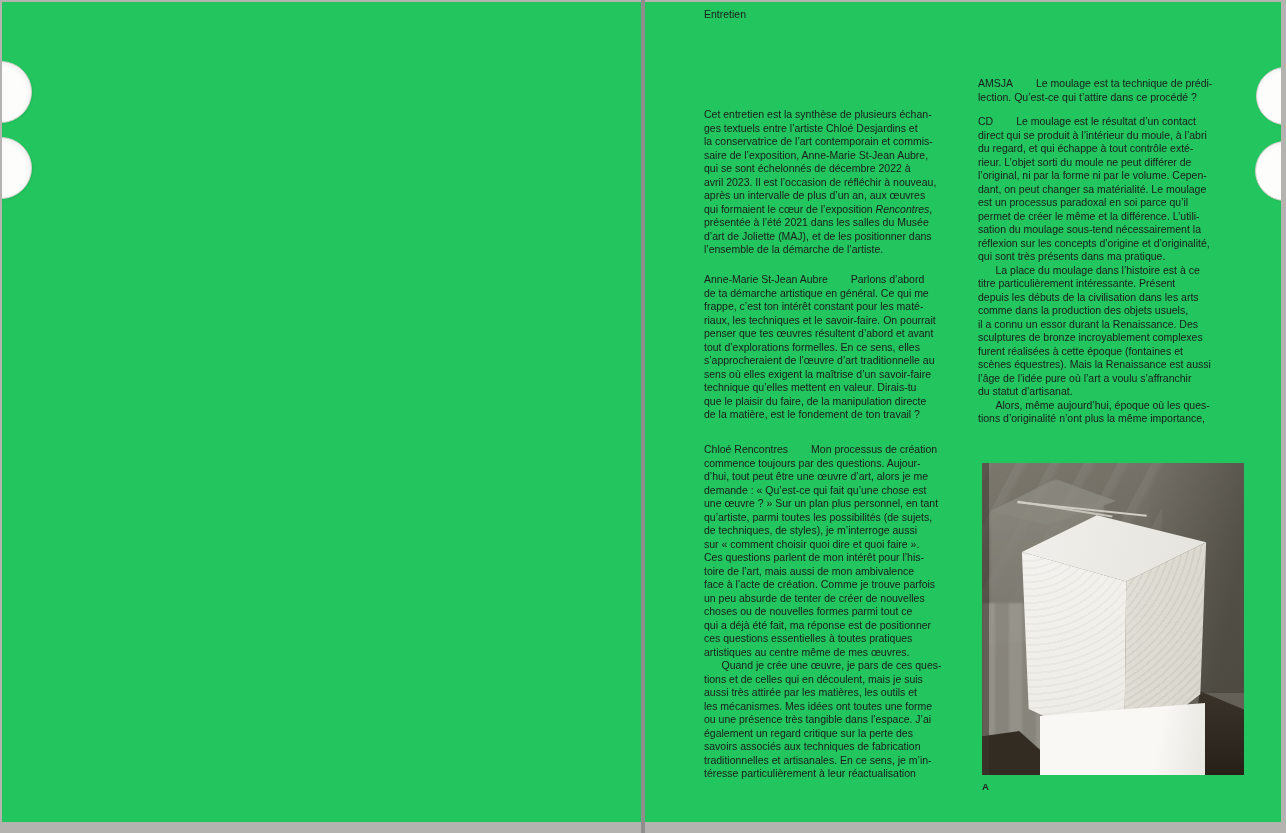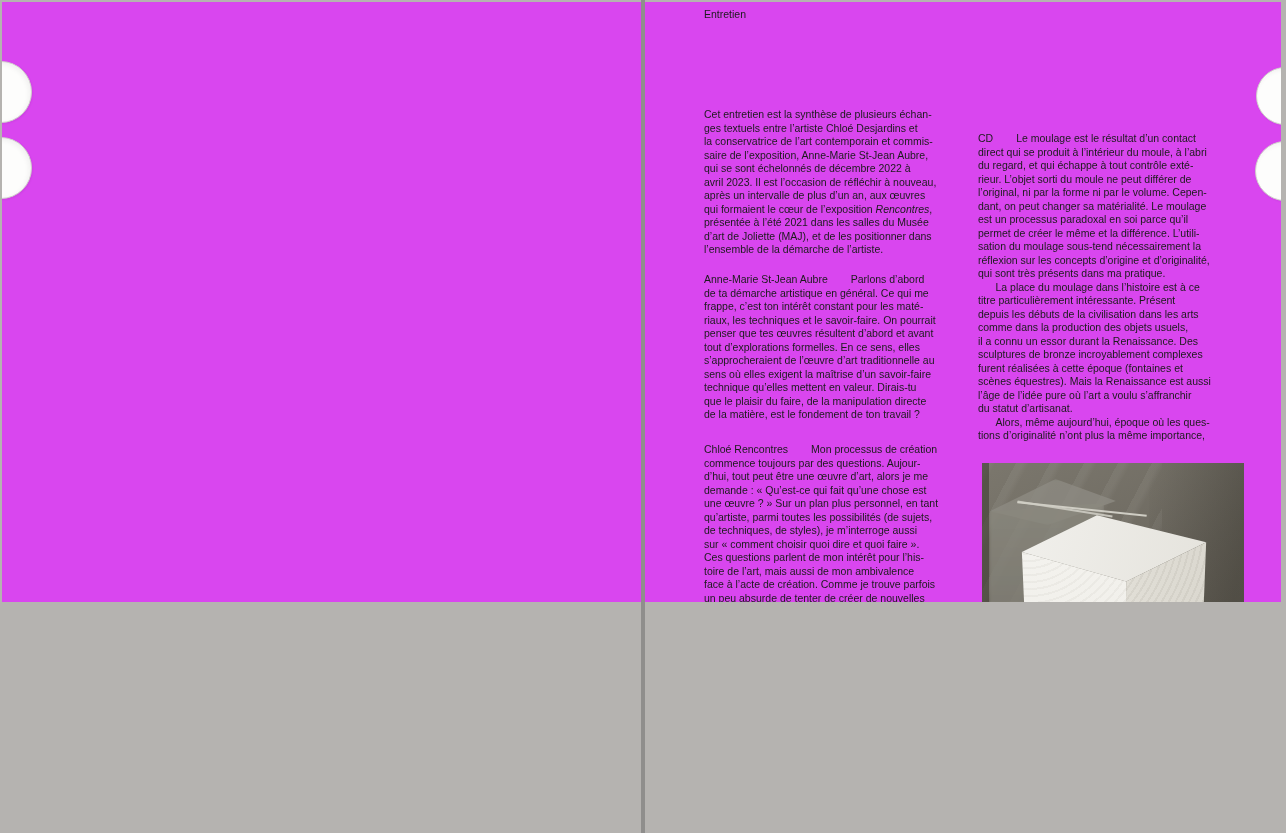--- a/index.html
+++ b/index.html
@@ -3,21 +3,21 @@
 <meta charset="utf-8">
 <style>
   * { margin:0; padding:0; box-sizing:border-box; }
   html,body { width:1286px; height:833px; overflow:hidden; }
   body {
     background:#b5b3b0;
     font-family:"Liberation Sans","DejaVu Sans",sans-serif;
     position:relative;
   }
   .page {
-    position:absolute; top:2px; height:600px; background:#d946ef;
+    position:absolute; top:2px; height:820px; background:#22c55e;
     overflow:hidden;
   }
   .page-left  { left:2px;   width:639px; }
   .page-right { left:645px; width:636px; }
   .gutter { position:absolute; left:641px; top:0; width:4px; height:833px; background:#8f8e8c; }
 
   
   .die-cut {
     position:absolute; border-radius:50%;
     background:#fdfdfc; border:1px solid #d0cecb;
@@ -38,21 +38,21 @@
     font-size:10.5px; line-height:13.5px; color:#1b1b1b;
     white-space:pre-wrap;
   }
   .c1 { left:59px; }
   .c2 { left:333px; }
   .c1-intro  { top:106px; }
   .c1-q      { top:271px; }
   .c1-a      { top:441px; }
   .c2-cont   { top:6px;   }
   .c2-q      { top:75px;  }
-  .c2-a      { top:130px; }
+  .c2-a      { top:113px; }
   .tabgap { display:inline-block; width:23px; }
   .italic { font-style:italic;text-align:right; }
 
   .fig-caption {
     position:absolute; left:337px; top:779px;
     font-size:9.5px; font-weight:700; color:#222; letter-spacing:.4px;
   }
   .folio {
     position:absolute; right:38px; top:840px;
     font-size:14px; font-weight:400; color:#1b1b1b;
@@ -191,20 +191,22 @@
 &nbsp;&nbsp;&nbsp;&nbsp;&nbsp;&nbsp;Quand je crée une œuvre, je pars de ces ques-
 tions et de celles qui en découlent, mais je suis
 aussi très attirée par les matières, les outils et
 les mécanismes. Mes idées ont toutes une forme
 ou une présence très tangible dans l’espace. J’ai
 également un regard critique sur la perte des
 savoirs associés aux techniques de fabrication
 traditionnelles et artisanales. En ce sens, je m’in-
 téresse particulièrement à leur réactualisation</span></div>
 
+  <div class="blk c2 c2-q"><span>AMSJA</span><span class="tabgap"></span><span>Le moulage est ta technique de prédi-
+lection. Qu’est-ce qui t’attire dans ce procédé&nbsp;?</span></div>
   <div class="blk c2 c2-a"><span>CD</span><span class="tabgap"></span><span>Le moulage est le résultat d’un contact
 direct qui se produit à l’intérieur du moule, à l’abri
 du regard, et qui échappe à tout contrôle exté-
 rieur. L’objet sorti du moule ne peut différer de
 l’original, ni par la forme ni par le volume. Cepen-
 dant, on peut changer sa matérialité. Le moulage
 est un processus paradoxal en soi parce qu’il
 permet de créer le même et la différence. L’utili-
 sation du moulage sous-tend nécessairement la
 réflexion sur les concepts d’origine et d’originalité,

